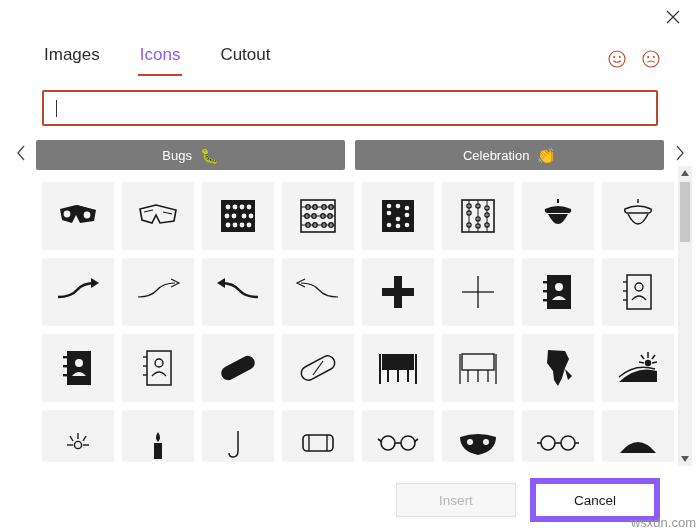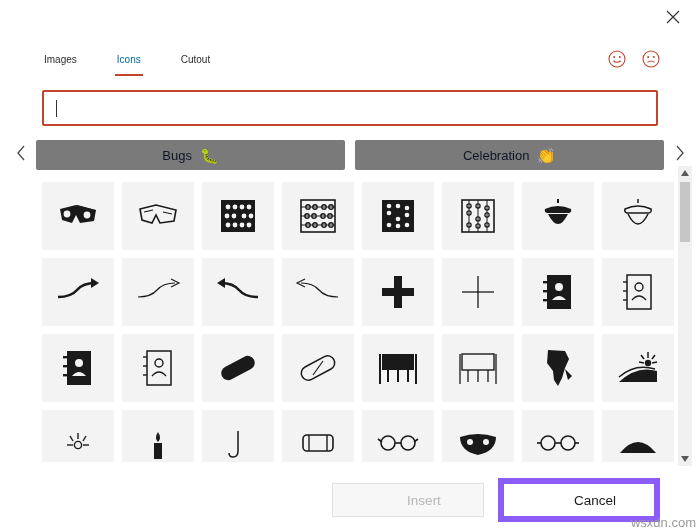--- a/index.html
+++ b/index.html
@@ -36,31 +36,31 @@
 
   
   .tabs {
     display: flex;
     align-items: flex-end;
     padding: 0 42px;
     height: 42px;
     position: relative;
   }
   .tab {
-    font-size: 10px;
+    font-size: 17px;
     color: #2b2b2b;
     padding: 4px 2px 9px 2px;
     margin-right: 36px;
     cursor: pointer;
     white-space: nowrap;
     border-bottom: 2px solid transparent;
   }
   .tab.active {
     border-bottom: 2px solid #c0452a;
-    color: #0369a1;
+    color: #8b5cf6;
   }
   .feedback {
     position: absolute;
     right: 40px;
     bottom: 8px;
     display: flex;
     gap: 16px;
   }
   .face {
     width: 18px;
@@ -119,21 +119,21 @@
   }
   .chips {
     display: flex;
     gap: 10px;
     flex: 1;
     overflow: hidden;
     padding: 0 2px;
   }
   .chip {
     background: #7a7a7a;
-    color: #0f172a;
+    color: #ffffff;
     border-radius: 2px;
     height: 30px;
     flex: 1 1 0;
     min-width: 0;
     display: flex;
     align-items: center;
     justify-content: center;
     gap: 8px;
     font-size: 13px;
     cursor: pointer;
@@ -222,21 +222,20 @@
   }
   .btn {
     width: 118px;
     height: 32px;
     font-size: 13.5px;
     display: flex;
     align-items: center;
     justify-content: center;
     background: #ffffff;
     cursor: pointer;
-    padding-left: 32px;
   }
   .btn.disabled {
     border: 1px solid #e2e2e2;
     color: #b6b6b6;
     background: #f7f7f7;
     cursor: default;
   }
   .btn.primary-outline {
     border: 6px solid #8b5cf6;
     color: #1a1a1a;

